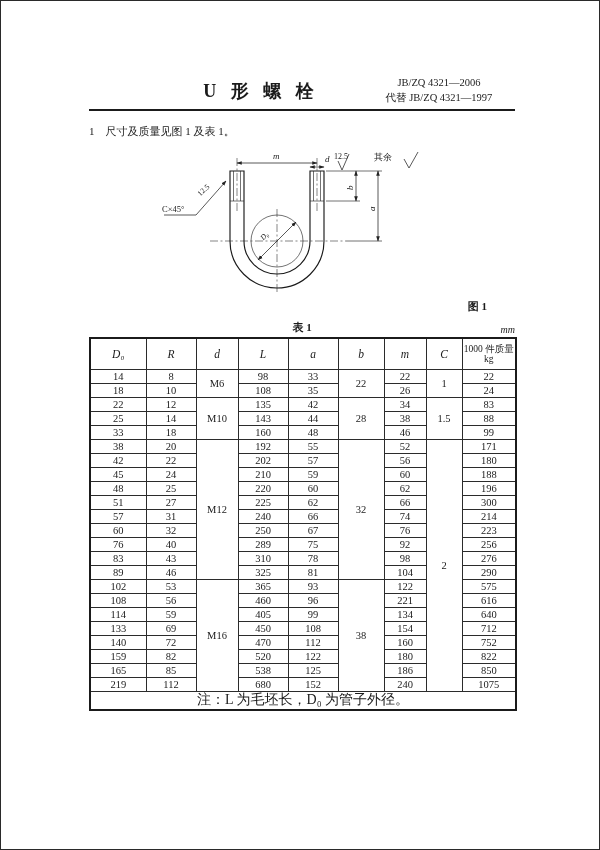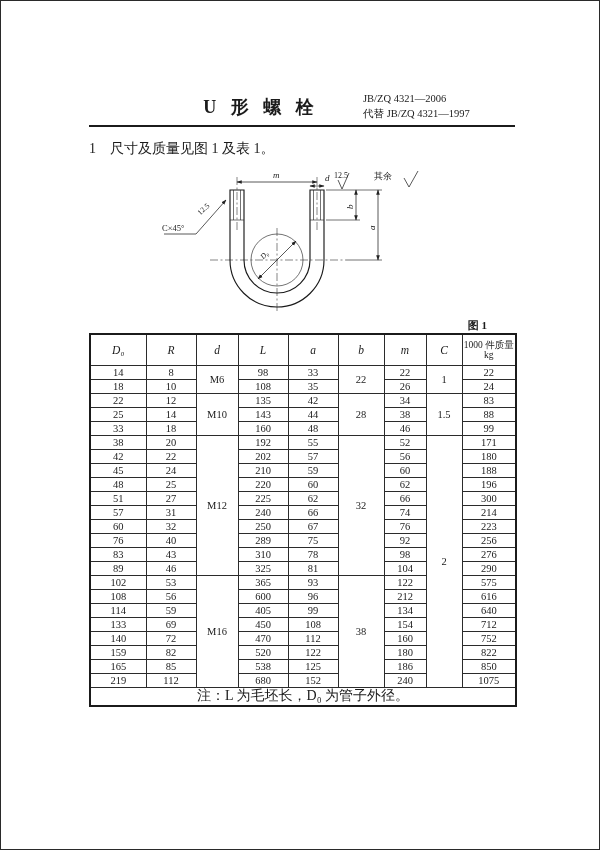--- a/index.html
+++ b/index.html
@@ -1,30 +1,30 @@
 <!DOCTYPE html>
 <html><head>
 <meta charset="utf-8">
 <style>
   html,body{margin:0;padding:0;}
   body{
     width:600px;height:850px;background:#ffffff;overflow:hidden;
     box-sizing:border-box;border:1px solid #2a2a2a;
     font-family:"Liberation Serif","DejaVu Serif",serif;color:#1b1b1b;
   }
-  .content{margin:16px 86px 0 88px;width:426px;}
+  .content{margin:0 86px 0 88px;width:426px;}
   
   .doc-header{padding-top:74px;display:flex;align-items:flex-end;
     border-bottom:2px solid #1b1b1b;padding-bottom:4px;}
   .hdr-left{width:70px;}
   .hdr-title{flex:1;text-align:center;font-weight:bold;font-size:18px;
     letter-spacing:5px;white-space:nowrap;padding-bottom:2px;}
-  .hdr-right{width:152px;font-size:10.5px;line-height:1.45;text-align:left;white-space:nowrap;}
-  
-  .intro{font-size:14px;margin-top:13px;}
+  .hdr-right{width:152px;font-size:10.5px;line-height:1.45;text-align:center;white-space:nowrap;}
+  
+  .intro{font-size:11px;margin-top:13px;}
   
   .figure-wrap{margin-top:10px;text-align:center;}
   .figure-wrap svg{display:inline-block;}
   .fig-caption{font-size:11px;font-weight:bold;text-align:right;
     transform:translateX(-28px);margin-top:-2px;}
   
   .tbl-cap-row{display:flex;align-items:flex-end;margin-top:6px;margin-bottom:2px;}
   .tbl-cap-row .spacer{width:60px;}
   .tbl-cap{flex:1;text-align:center;font-size:11px;font-weight:bold;}
   .tbl-unit{width:60px;text-align:right;font-size:10px;font-style:italic;}
@@ -108,20 +108,25 @@
       <text class="svgtxt" x="47" y="44" font-size="7.5" transform="rotate(-43 52 44)">12.5</text>
 
       <text class="svgtxt" x="182" y="10" font-size="8">12.5</text>
       <path class="dim" d="M186 12 l4 9 l7 -16" stroke-width="0.9"></path>
       <text class="svgtxt" x="222" y="11" font-size="9">其余</text>
       <path class="dim" d="M252 10 l5 9 l9 -16" stroke-width="1"></path>
     </svg>
     <div class="fig-caption">图 1</div>
   </div>
 
+  <div class="tbl-cap-row">
+    <div class="spacer"></div>
+    <div class="tbl-cap">表 1</div>
+    <div class="tbl-unit">mm</div>
+  </div>
 
   <table class="spec">
     <colgroup>
       <col class="c-d0">
         <col class="c-r">
         <col class="c-d">
         <col class="c-l">
       <col class="c-a">
         <col class="c-b">
         <col class="c-m">
@@ -280,23 +285,23 @@
           <td rowspan="8">M16</td>
           <td>365</td>
           <td>93</td>
           <td rowspan="8">38</td>
           <td>122</td>
           <td>575</td>
         </tr>
         <tr>
           <td>108</td>
           <td>56</td>
-          <td>600</td>
+          <td>460</td>
           <td>96</td>
-          <td>212</td>
+          <td>221</td>
           <td>616</td>
         </tr>
         <tr>
           <td>114</td>
           <td>59</td>
           <td>405</td>
           <td>99</td>
           <td>134</td>
           <td>640</td>
         </tr>

